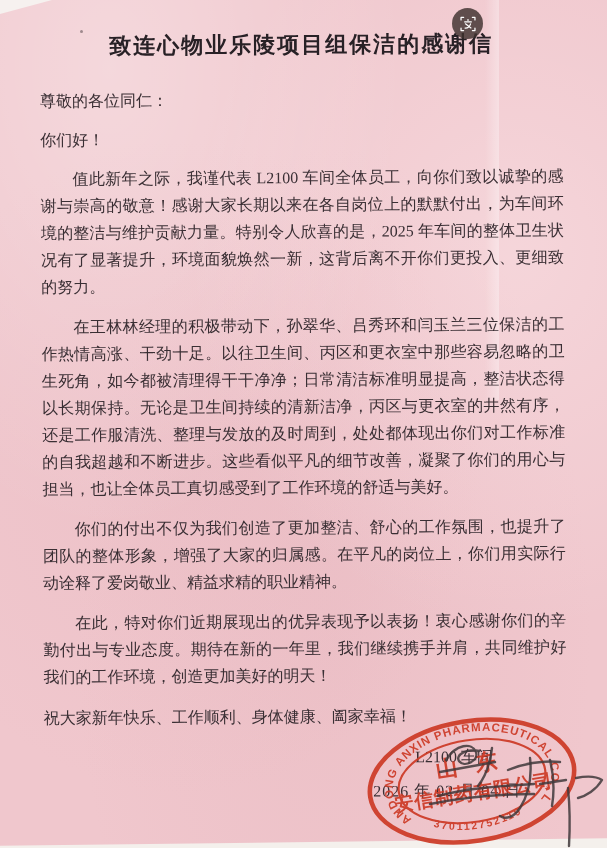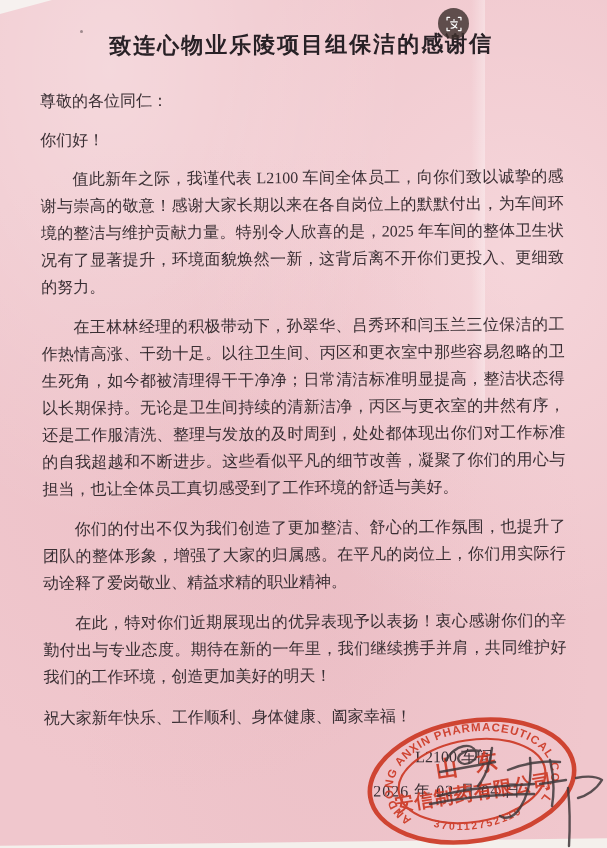--- a/index.html
+++ b/index.html
@@ -1,18 +1,18 @@
 <!DOCTYPE html>
 <html><head>
 <meta charset="utf-8">
 <style>
   html,body{margin:0;padding:0;}
   body{width:607px;height:848px;overflow:hidden;background:#ffffff;
        font-family:"Liberation Serif","DejaVu Serif",serif;}
-  .stage{position:relative;width:485px;height:848px;background:#fdba74;}
+  .stage{position:relative;width:485px;height:848px;background:#fdba74;padding-left:14px;}
 
   
   .paper{
     position:absolute;left:0;top:0;width:607px;height:848px;
     background:
       radial-gradient(ellipse at 18% 8%, rgba(255,255,255,.30), transparent 42%),
       radial-gradient(ellipse at 85% 30%, rgba(255,240,242,.35), transparent 45%),
       radial-gradient(ellipse at 55% 75%, rgba(214,152,163,.14), transparent 55%),
       radial-gradient(ellipse at 30% 55%, rgba(224,168,178,.18), transparent 50%),
       #f0c7cd;

